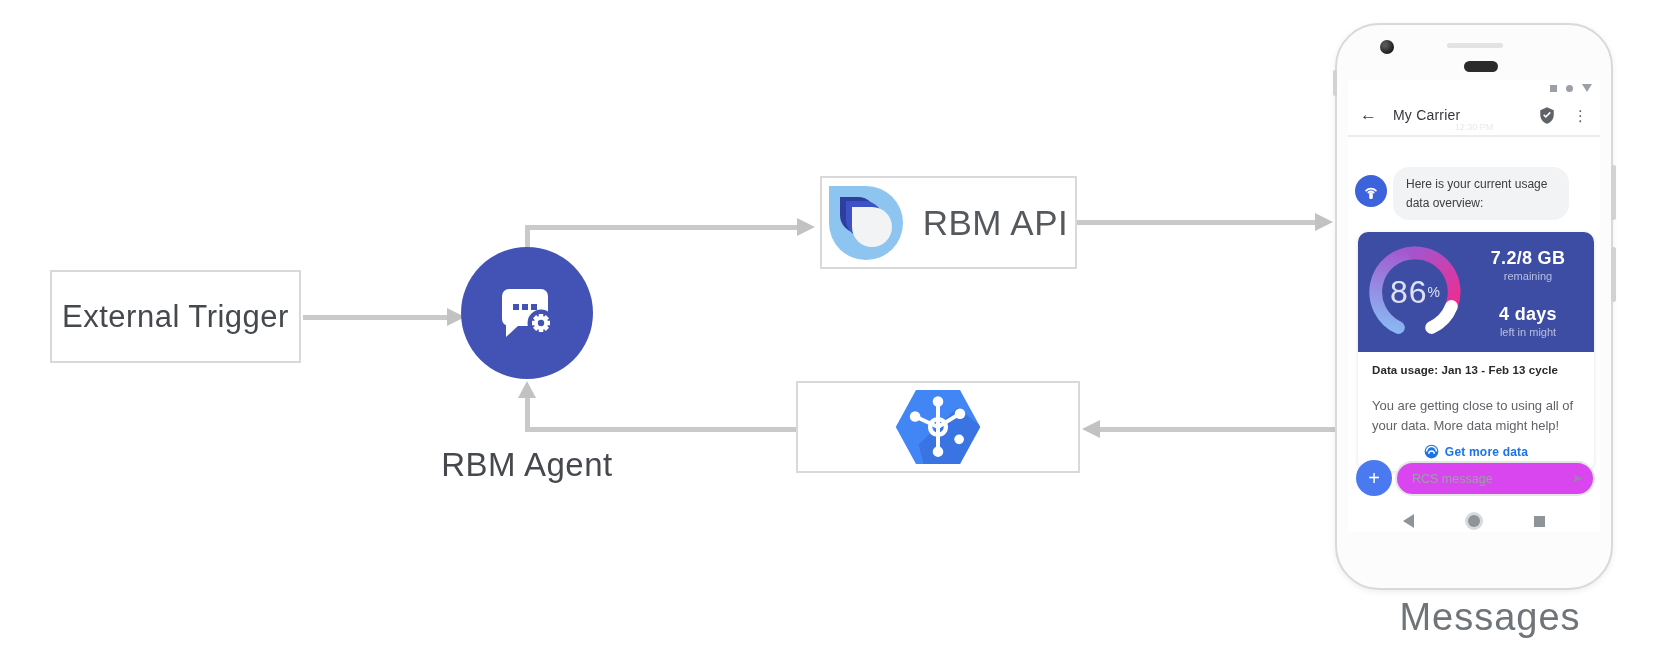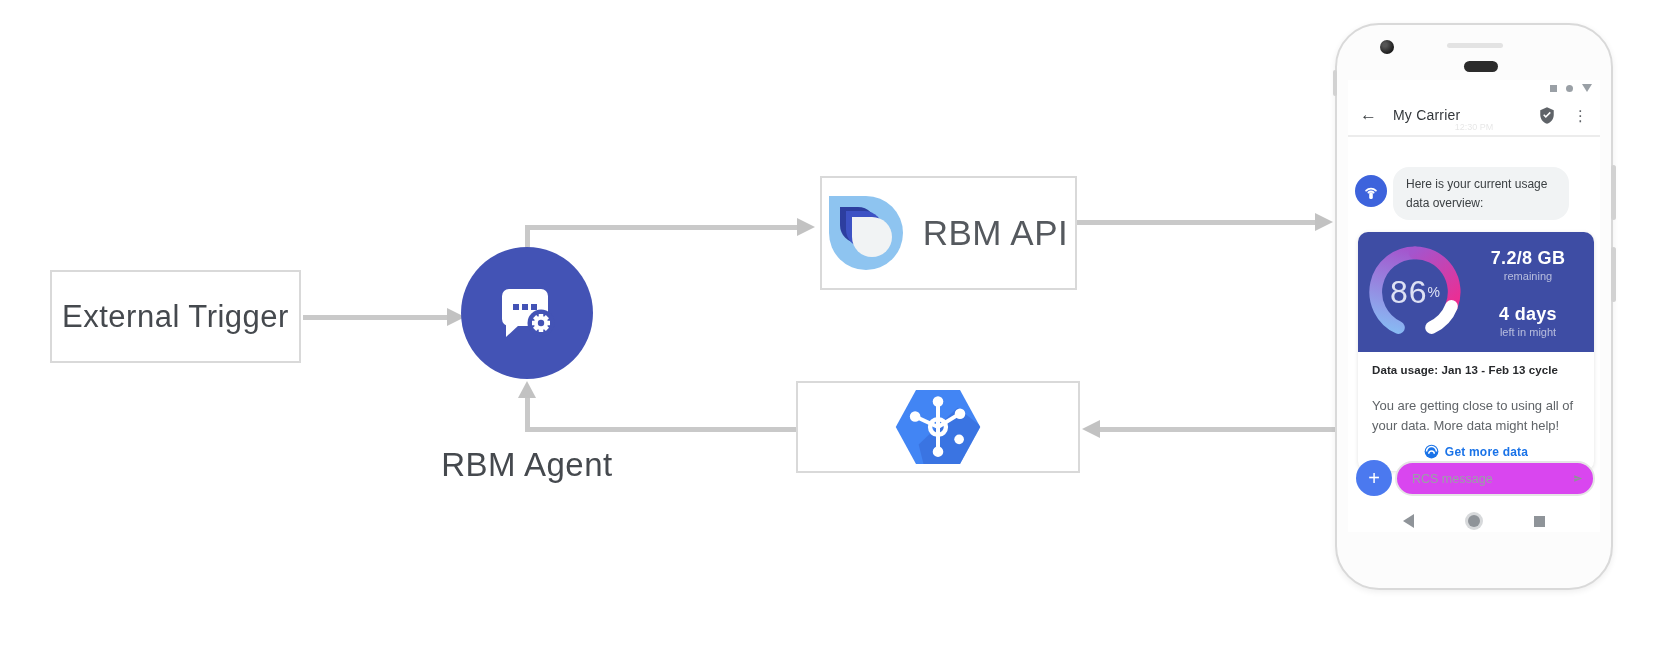--- a/index.html
+++ b/index.html
@@ -5,21 +5,21 @@
   * { margin:0; padding:0; box-sizing:border-box; }
   html,body { background:#ffffff; }
   body { font-family:"Liberation Sans","DejaVu Sans",sans-serif; }
   #canvas { position:relative; width:1669px; height:652px; background:#fff; overflow:hidden; }
 
   
   .dbox { position:absolute; background:#fff; border:2px solid #d9d9d9; display:flex; align-items:center; justify-content:center; }
   .dlabel { color:#45494e; font-weight:300; letter-spacing:.5px; }
   #ext-box { left:50px; top:270px; width:251px; height:93px; }
   #ext-box .dlabel { font-size:31px; }
-  #api-box { left:820px; top:176px; width:257px; height:114px; gap:20px; }
+  #api-box { left:820px; top:176px; width:257px; height:93px; gap:20px; }
   #api-box .dlabel { font-size:35px; color:#55595e; }
   #wh-box { left:796px; top:381px; width:284px; height:92px; gap:16px; }
   #wh-box .dlabel { font-size:35px; color:#6d7175; }
 
   
   .rbm-logo { position:relative; width:74px; height:74px; flex:0 0 auto; }
   .tear { position:absolute; border-radius:0 50% 50% 50%; }
   .tear.outer { left:0; top:0; width:74px; height:74px; background:#8ec4f0; }
   .tear.navy  { left:11px; top:11px; width:36px; height:36px; background:#2d3e9f; }
   .tear.royal { left:17px; top:15px; width:37px; height:37px; background:#3d52c4; }
@@ -283,14 +283,15 @@
 
       <div class="nav">
         <span class="nav-back"></span>
         <span class="nav-home"></span>
         <span class="nav-square"></span>
       </div>
 
     </div>
   </div>
 
+  <div id="messages-label">Messages</div>
 
 </div>
 
 </body></html>

